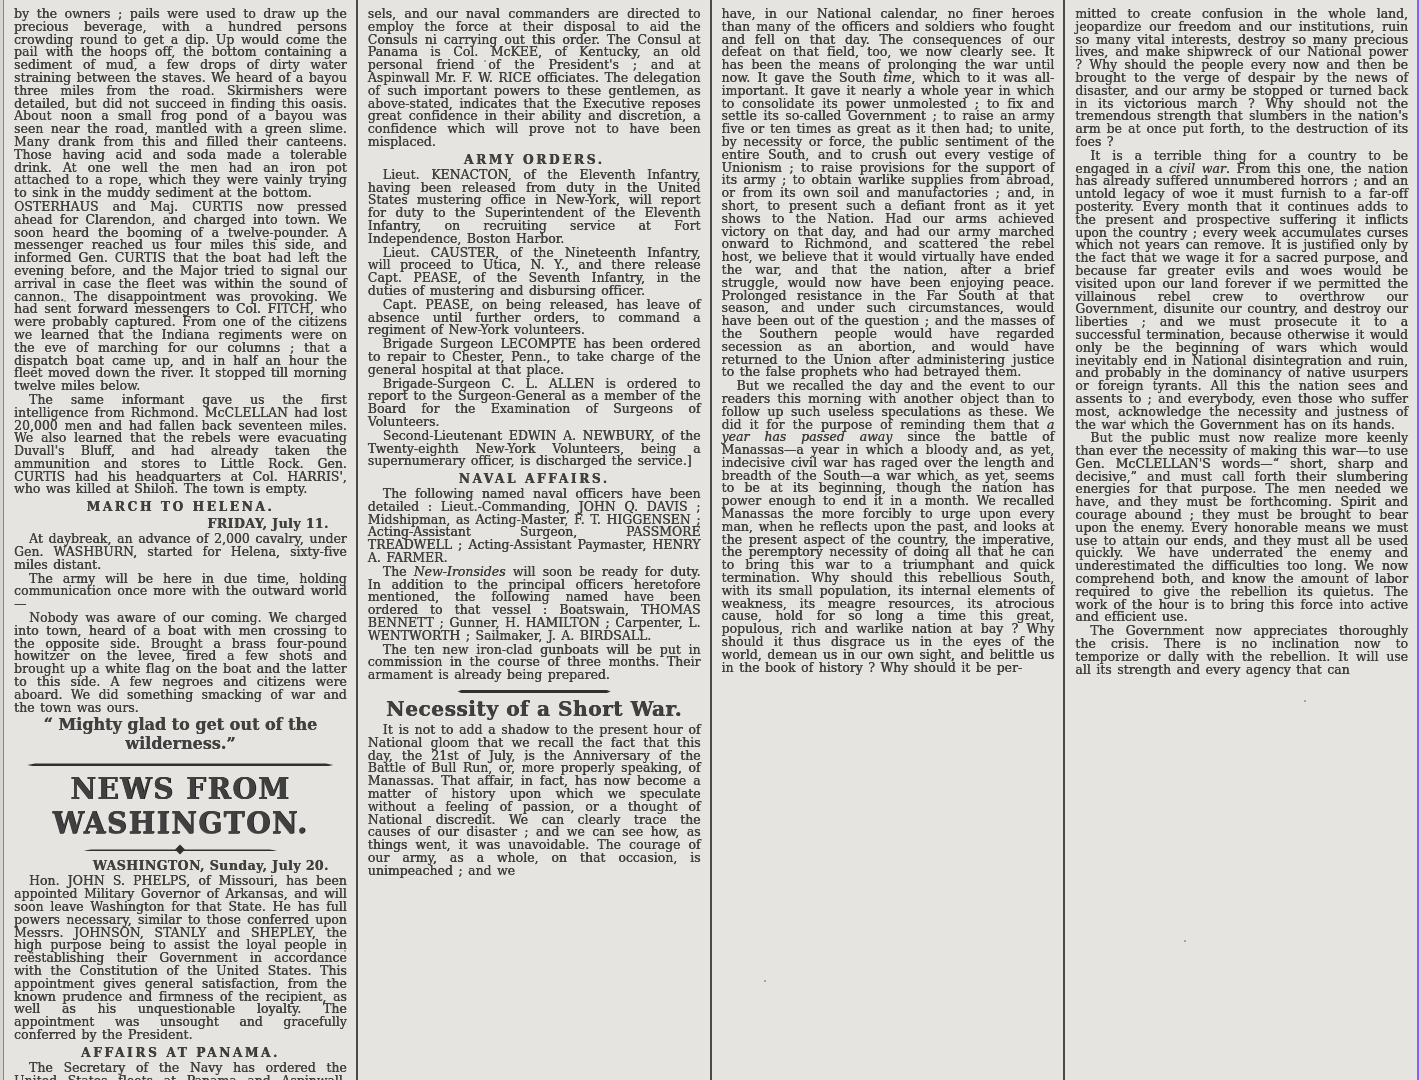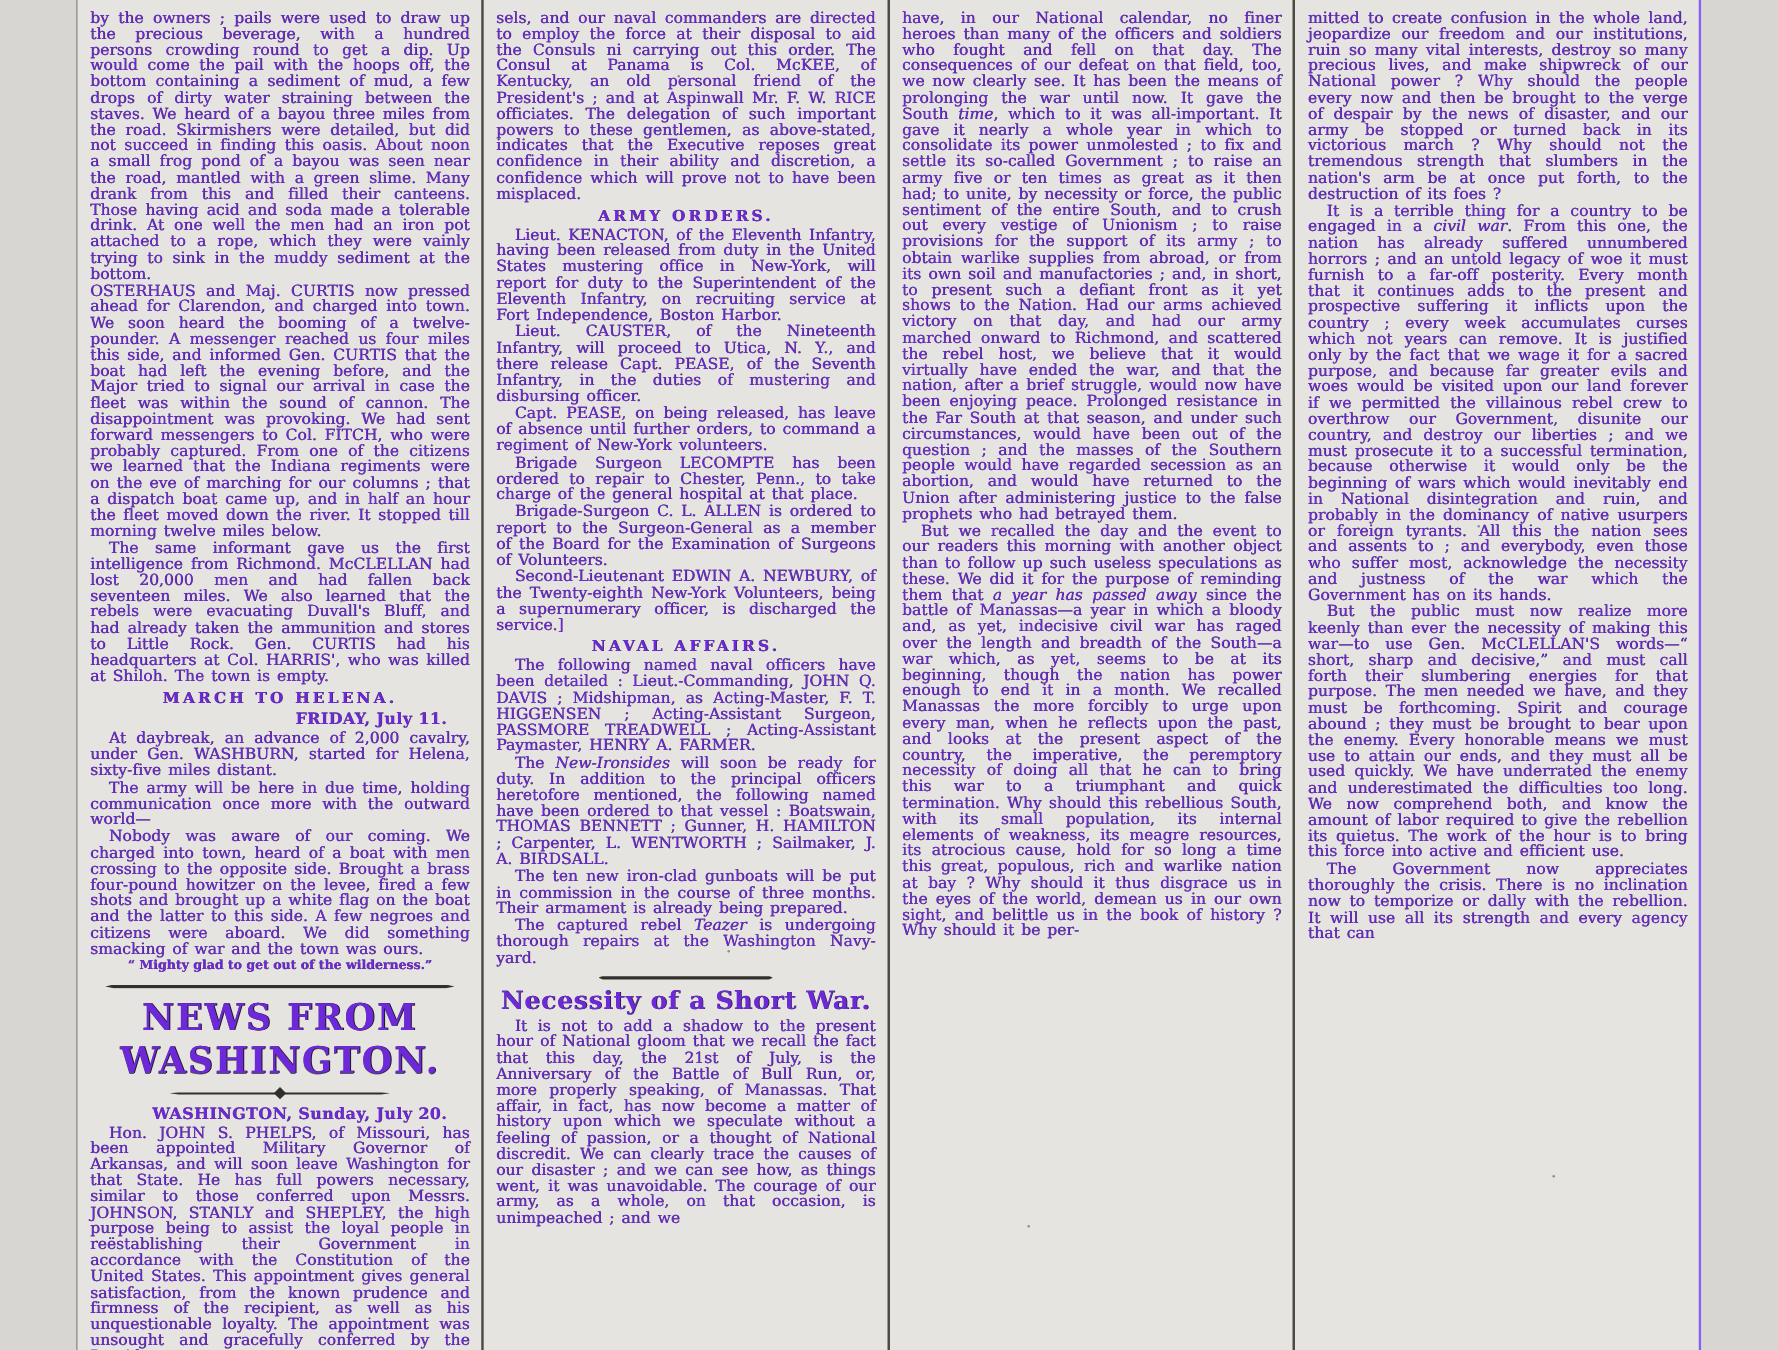--- a/index.html
+++ b/index.html
@@ -1,29 +1,29 @@
 <!DOCTYPE html>
 <html><head>
 <meta charset="utf-8">
 <style>
   html,body{margin:0;padding:0;background:#d8d6d2;}
   #paper{
     position:relative;
-    width:1300px;height:1080px;
+    width:1416px;height:1080px;
     margin:0 auto;
     background:
       radial-gradient(ellipse 900px 500px at 75% 15%, rgba(255,255,255,.55), rgba(255,255,255,0) 60%),
       radial-gradient(ellipse 700px 600px at 15% 80%, rgba(210,206,198,.35), rgba(210,206,198,0) 70%),
       linear-gradient(180deg,#f2f1ee 0%,#efeeea 50%,#edecе8 100%),
       #f0efec;
     overflow:hidden;
     border-left:1px solid #8a8781;
     box-sizing:border-box;
     font-family:"DejaVu Serif","Liberation Serif",serif;
-    color:#6d28d9;
+    color:#404040;
   }
   #columns{display:flex;height:100%;}
   .col{
     width:25%;
     box-sizing:border-box;
     padding:8px 9px 0 10px;
     border-right:2px solid #4d4a44;
     overflow:hidden;
     background:rgba(255,255,255,.35);
   }
@@ -51,21 +51,21 @@
   .dateline{
     text-align:right;
     font-size:12.6px;
     font-weight:bold;
     letter-spacing:.4px;
     margin:2px 18px 2px 0;
     text-shadow:.3px 0 0 rgba(25,22,18,.8);
   }
   .quote{
     text-align:center;
-    font-size:10px;
+    font-size:16px;
     font-weight:bold;
     margin:1px 0 6px 0;
     text-shadow:.3px 0 0 rgba(25,22,18,.8);
   }
   .headline{
     text-align:center;
     font-size:28px;
     font-weight:bold;
     letter-spacing:1.5px;
     margin:7px 0 4px 0;
@@ -131,21 +131,20 @@
         <div class="blk p">Lieut. KENACTON, of the Eleventh Infantry, having been released from duty in the United States mustering office in New-York, will report for duty to the Superintendent of  the  Eleventh Infantry, on recruiting service at Fort Independence, Boston Harbor.</div>
         <div class="blk p">Lieut. CAUSTER, of the Nineteenth Infantry, will proceed to Utica, N. Y., and there release Capt. PEASE, of the Seventh  Infantry, in the duties of mustering and disbursing officer.</div>
         <div class="blk p">Capt. PEASE, on being released, has leave of absence until further orders, to command a regiment of New-York volunteers.</div>
         <div class="blk p">Brigade Surgeon LECOMPTE has been ordered to repair to Chester, Penn., to take charge of the general hospital at that place.</div>
         <div class="blk p">Brigade-Surgeon C. L. ALLEN is ordered to report to the Surgeon-General as a member of the Board for the Examination of Surgeons of Volunteers.</div>
         <div class="blk p">Second-Lieutenant EDWIN A. NEWBURY, of the Twenty-eighth New-York Volunteers, being a supernumerary officer, is discharged the service.]</div>
         <div class="blk subhead">NAVAL AFFAIRS.</div>
         <div class="blk p">The following named naval officers have been detailed :  Lieut.-Commanding, JOHN Q. DAVIS ;  Midshipman, as Acting-Master, F. T. HIGGENSEN ; Acting-Assistant  Surgeon,  PASSMORE TREADWELL ;  Acting-Assistant Paymaster, HENRY A. FARMER.</div>
         <div class="blk p">The <i>New-Ironsides</i> will soon be  ready for duty.  In addition to the principal officers  heretofore mentioned, the following named  have  been ordered  to that vessel :  Boatswain,  THOMAS BENNETT ;  Gunner,  H. HAMILTON ;  Carpenter,  L.  WENTWORTH ;  Sailmaker, J. A. BIRDSALL.</div>
         <div class="blk p">The ten new iron-clad gunboats will be put in commission in the course of three  months.   Their armament is already being prepared.</div>
-        <div class="blk p">The captured rebel <i>Teazer</i> is  undergoing thorough repairs at the Washington Navy-yard.</div>
         <div class="rule-short"></div>
         <div class="blk headline2">Necessity of  a Short War.</div>
         <div class="blk p">It  is  not  to  add a  shadow  to  the  present hour of National gloom that we recall the fact that this day, the 21st of July, is the Anniversary of the Battle of Bull Run, or, more properly  speaking,  of  Manassas.   That  affair,  in fact, has now become  a  matter of history upon which we speculate without  a  feeling of  passion, or a thought of  National discredit.   We can clearly trace the  causes of our disaster ; and we can see how, as things went, it was unavoidable. The courage of our army, as a whole, on  that  occasion,  is unimpeached ;  and  we</div>
       </div>
     <div class="col">
         <div class="blk p-noindent">have, in  our  National  calendar,  no  finer heroes than many of  the  officers  and  soldiers who fought and fell  on that day.   The consequences  of  our defeat  on  that field, too, we now  clearly  see.   It  has  been  the  means of prolonging the  war until now.   It  gave  the South <i>time</i>, which to it was all-important.  It gave it nearly a  whole  year in  which  to consolidate  its  power  unmolested ;  to  fix  and settle its so-called Government ;  to  raise  an army five or ten times as great as it then had; to unite, by  necessity or force,  the  public sentiment of  the  entire South,  and  to  crush out every  vestige  of  Unionism ;  to  raise  provisions  for the support of its army ;  to obtain warlike supplies from abroad, or from its own soil  and  manufactories ;  and,  in  short,  to present  such  a  defiant  front  as  it  yet shows  to  the  Nation.   Had  our  arms achieved  victory  on  that  day,  and  had our army marched onward to  Richmond, and scattered the rebel  host,  we  believe  that  it would virtually have ended the  war, and that the nation, after a brief  struggle,  would now have been enjoying peace.   Prolonged resistance in the Far South at that season, and under such circumstances, would have been out of  the  question ;  and  the  masses  of  the Southern people  would  have  regarded secession as an abortion, and  would have returned to the Union after administering justice to the false prophets who had betrayed them.</div>
         <div class="blk p">But we recalled  the  day  and  the  event  to our readers this morning with  another  object than to follow up such useless speculations as these.   We did it for the purpose of reminding them that <i>a  year has  passed away</i> since  the battle  of  Manassas—a  year  in  which  a bloody  and,  as  yet, indecisive  civil  war  has raged  over  the  length  and  breadth of  the South—a war which, as yet, seems to be at its beginning,  though  the  nation  has  power enough  to  end  it  in  a month.   We recalled Manassas  the  more  forcibly  to  urge  upon every man,  when  he  reflects  upon  the  past, and looks at  the  present  aspect  of  the country, the imperative,  the  peremptory  necessity of doing all that  he  can to bring this  war to a triumphant  and  quick  termination.     Why should this  rebellious South,  with  its  small population,  its internal  elements of  weakness, its meagre resources,  its atrocious  cause,  hold for  so  long  a  time  this great,  populous,  rich and  warlike  nation  at  bay ?   Why  should  it thus disgrace us in the  eyes of  the  world, demean  us  in  our  own sight,  and  belittle  us in the book of  history ?   Why  should  it  be  per-</div>
       </div>
     <div class="col">
         <div class="blk p-noindent">mitted to  create confusion in the  whole land, jeopardize  our  freedom  and  our  institutions, ruin so  many  vital  interests,  destroy  so  many precious  lives,  and  make  shipwreck  of  our National  power ?   Why  should  the  people every  now  and  then be  brought  to  the  verge of  despair  by  the  news  of  disaster,  and  our army  be  stopped  or  turned  back  in  its  victorious  march ?   Why  should  not  the  tremendous strength  that  slumbers  in  the  nation's  arm  be at  once  put  forth,  to  the  destruction  of  its foes ?</div>

